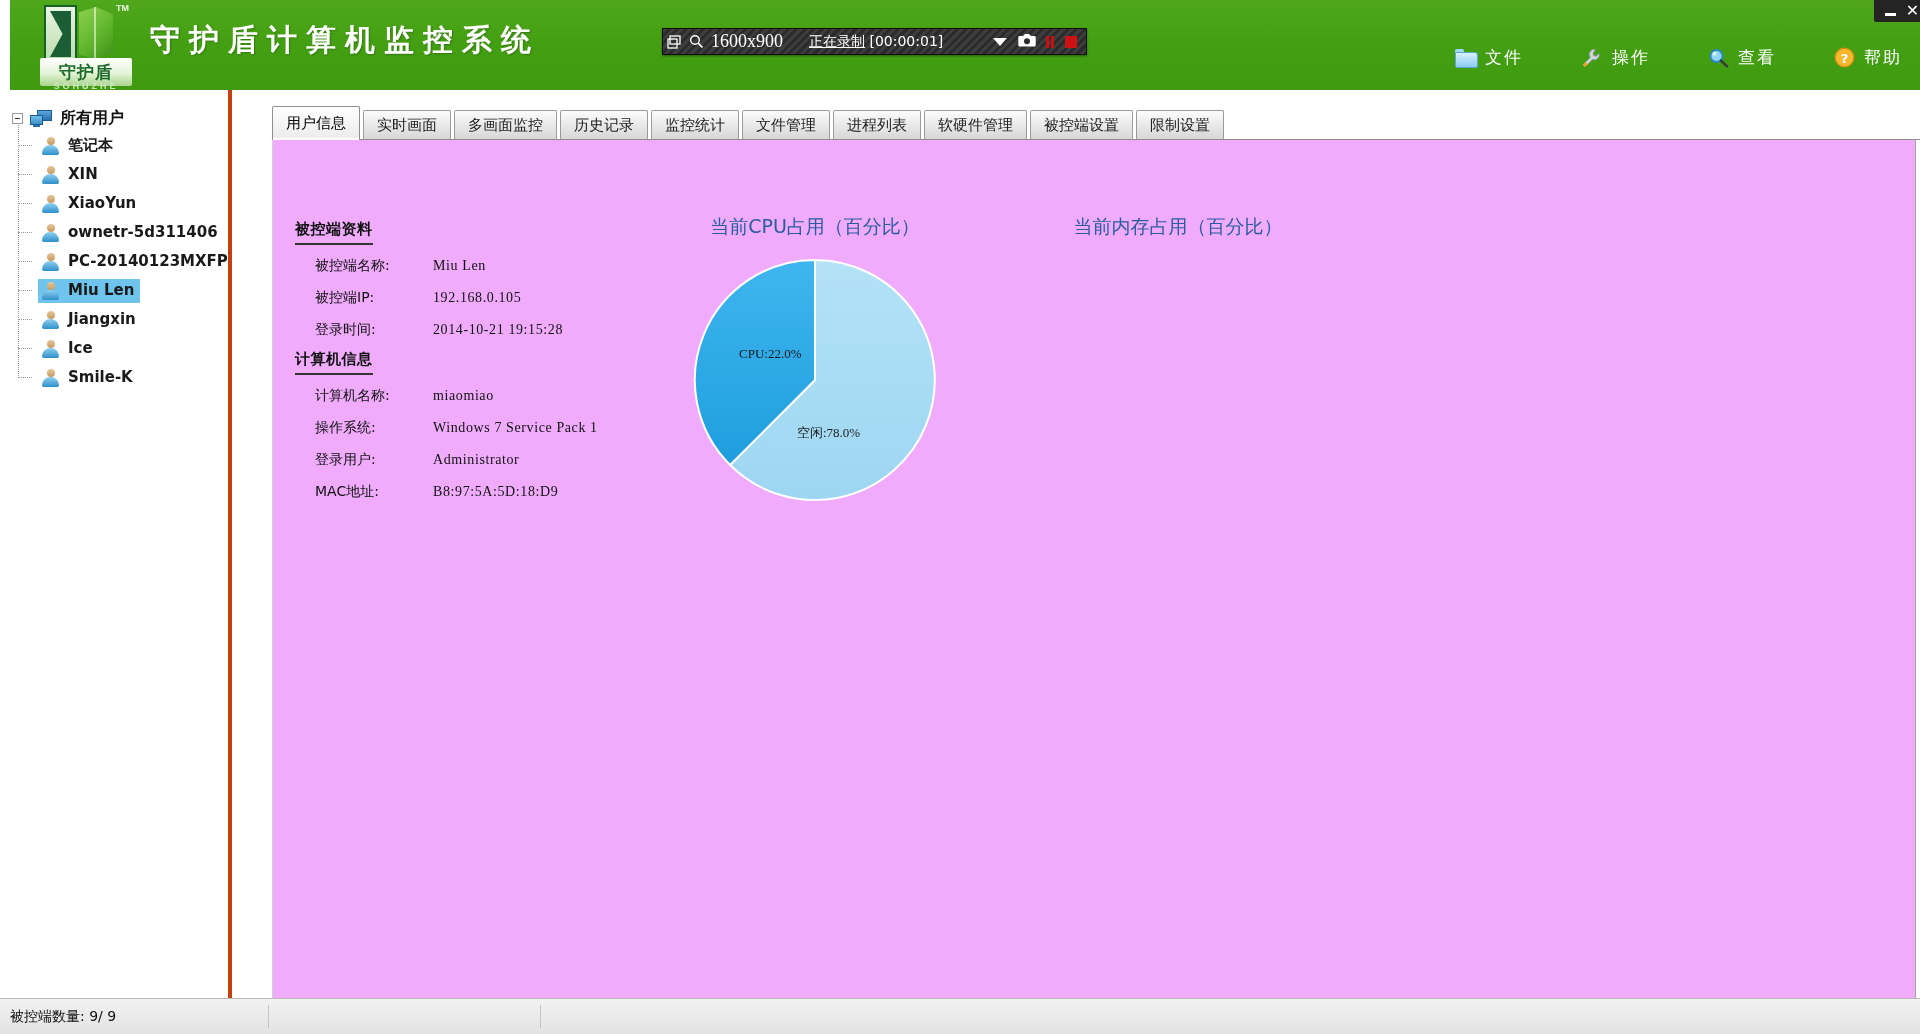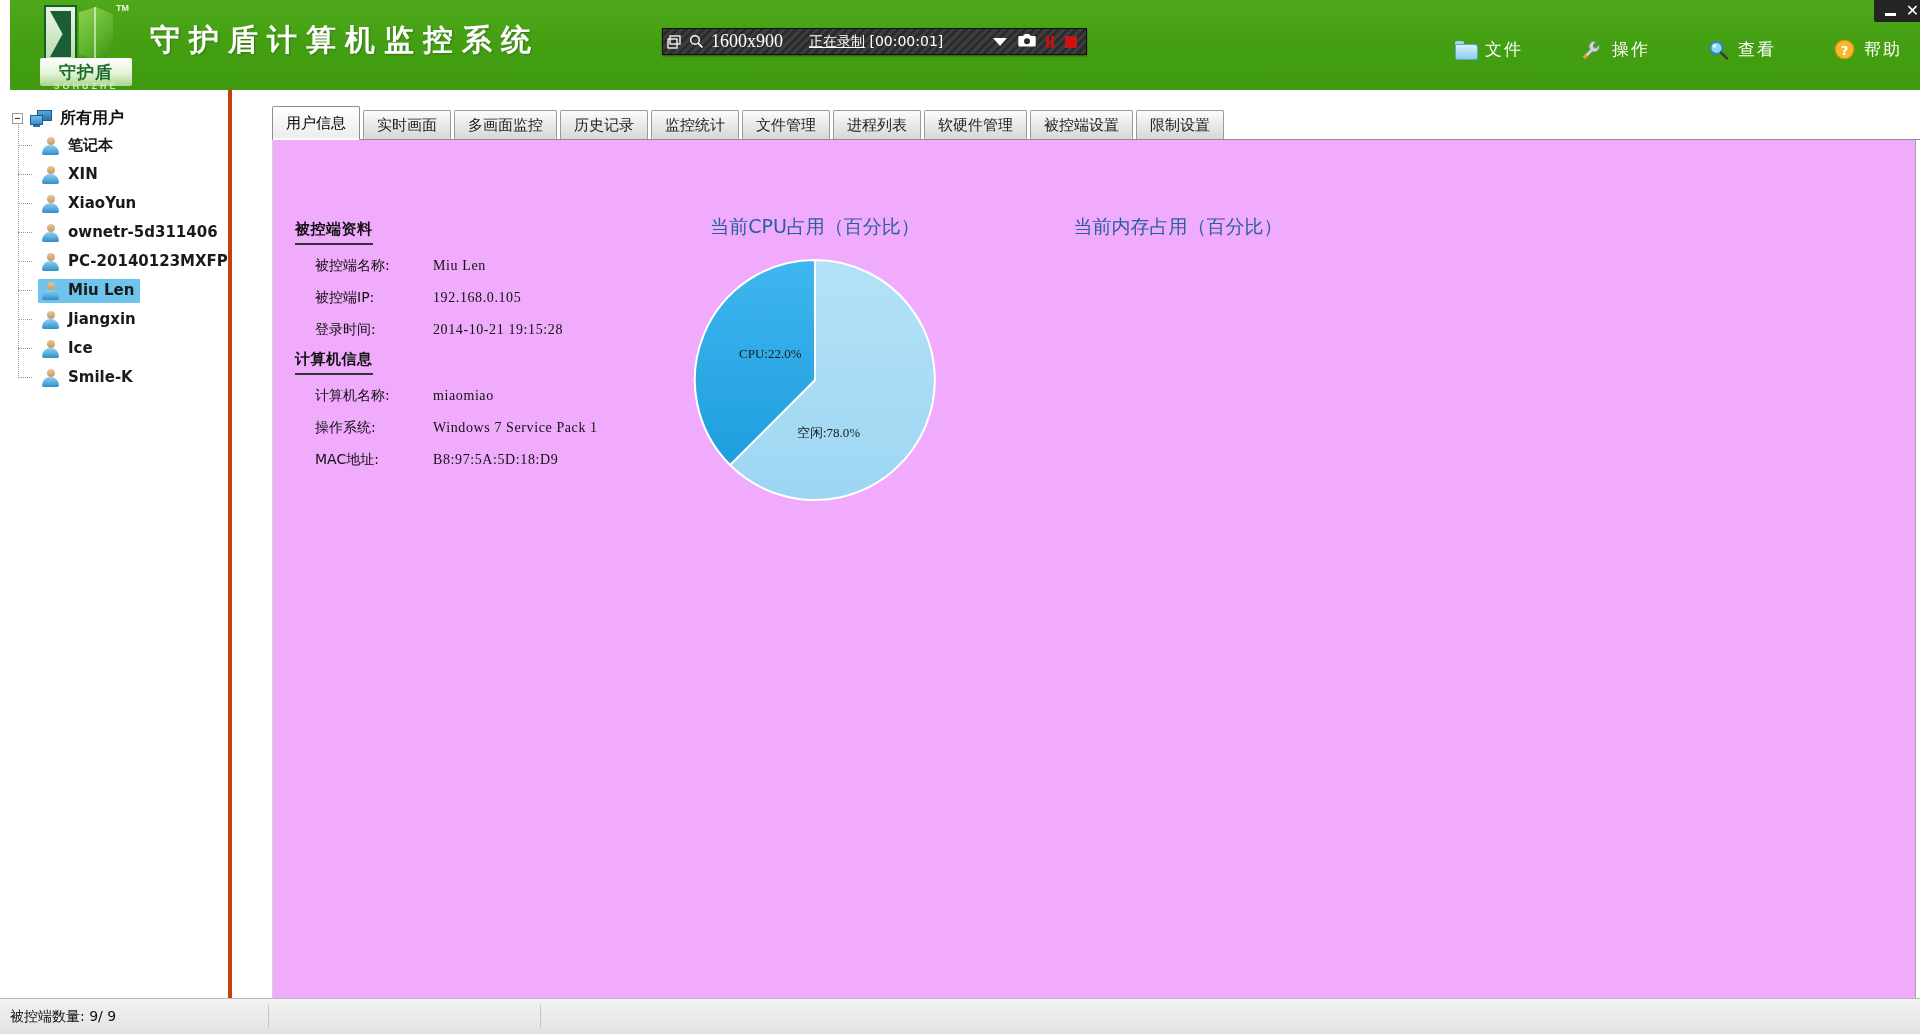--- a/index.html
+++ b/index.html
@@ -92,21 +92,21 @@
     width: 0; height: 0; border-left: 7px solid transparent;
     border-right: 7px solid transparent; border-top: 8px solid #ffffff;
     margin-right: 11px;
   }
   .rec-cam { margin-right: 10px; }
   .rec-pause { display: flex; gap: 2px; margin-right: 11px; }
   .rec-pause i { display:block; width: 3px; height: 12px; background: #c81010; }
   .rec-stop { width: 12px; height: 12px; background: #cc1212; margin-right: 9px; }
 
   
-  .hmenu { position: absolute; right: 28px; top: 38px; display: flex; align-items: center; }
+  .hmenu { position: absolute; right: 28px; top: 46px; display: flex; align-items: center; }
   .hmenu-item {
     display: flex; align-items: center; margin-left: 58px; cursor: pointer;
   }
   .hmenu-label {
     color: #ffffff; font-size: 17px; margin-left: 9px; letter-spacing: 2px;
     font-family: "DejaVu Sans", sans-serif;
   }
   .ic-folder { width: 21px; height: 17px; position: relative; }
   .ic-folder::before {
     content:''; position:absolute; left:0; top:0; width: 9px; height: 4px;
@@ -516,20 +516,24 @@
 
       <div class="info-block2">
         <div class="sec-title">计算机信息</div>
         <div class="info-row">
           <span class="info-key">计算机名称:</span>
           <span class="info-val">miaomiao</span>
         </div>
         <div class="info-row">
           <span class="info-key">操作系统:</span>
           <span class="info-val">Windows 7 Service Pack 1</span>
+        </div>
+        <div class="info-row">
+          <span class="info-key">登录用户:</span>
+          <span class="info-val">Administrator</span>
         </div>
         <div class="info-row">
           <span class="info-key">MAC地址:</span>
           <span class="info-val">B8:97:5A:5D:18:D9</span>
         </div>
       </div>
 
       <div class="chart chart-cpu">
         <div class="chart-title">当前CPU占用（百分比）</div>
         <div class="pie-wrap">

